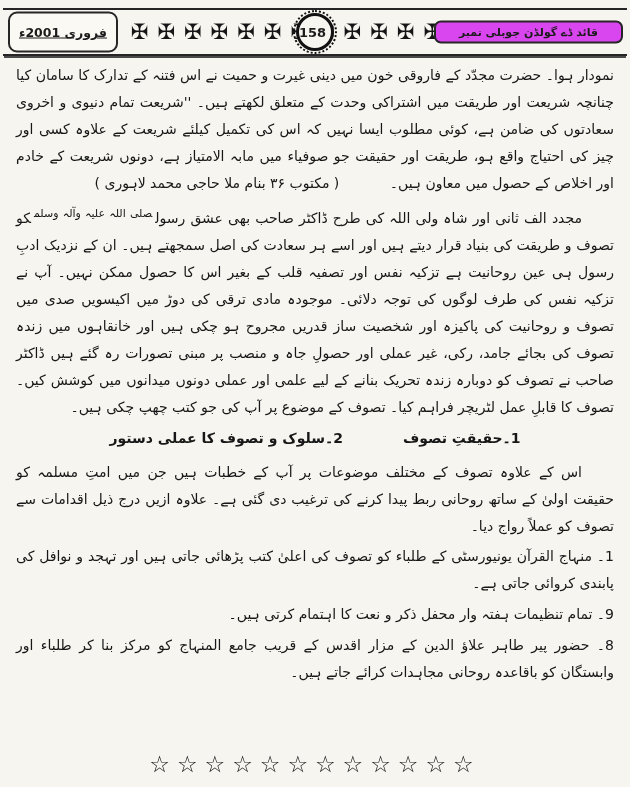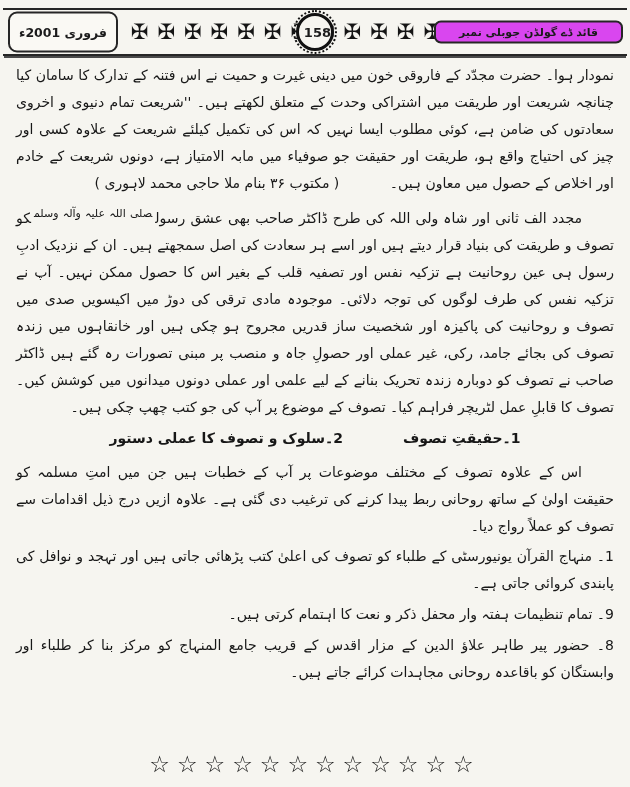--- a/index.html
+++ b/index.html
@@ -18,34 +18,34 @@
     position:absolute;left:112px;right:108px;top:50%;
     transform:translateY(-52%);
     font-size:21px;letter-spacing:9px;color:#151515;
     white-space:nowrap;overflow:hidden;text-align:center;
   }
   .page-badge{
     position:absolute;left:50%;top:50%;transform:translate(-50%,-50%);
     width:32px;height:32px;border-radius:50%;
     background:#f6f5f0;border:3px solid #111;
     outline:2px dotted #111;outline-offset:1px;
-    display:flex;align-items:center;justify-content:flex-start;
+    display:flex;align-items:center;justify-content:flex-end;
     font-size:13px;font-weight:bold;z-index:2;
   }
   .issue-box{
     position:absolute;right:4px;top:50%;transform:translateY(-50%);
     background:#d946ef;border:2px solid #262626;border-radius:7px;
     padding:3px 23px;font-size:11px;font-weight:bold;direction:rtl;
     white-space:nowrap;z-index:3;
   }
   .date-box{
     position:absolute;left:5px;top:50%;transform:translateY(-50%);
     background:#faf9f4;border:2px solid #262626;border-radius:9px;
     padding:11px 9px;font-size:12.5px;font-weight:bold;direction:rtl;
-    white-space:nowrap;z-index:3;
+    white-space:nowrap;z-index:3;text-decoration:underline;
   }
   
   .article{
     position:absolute;top:62px;right:16px;left:16px;
     direction:rtl;text-align:justify;
     font-size:14px;line-height:27px;color:#171717;
   }
   .para{margin:0 0 3px 0;}
   .para.indent{text-indent:32px;}
   .attribution{margin-right:46px;white-space:nowrap;margin-left:28px;}

